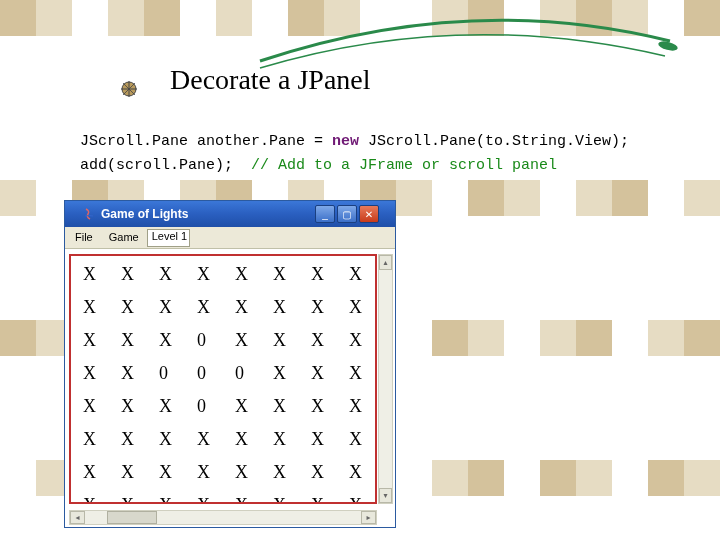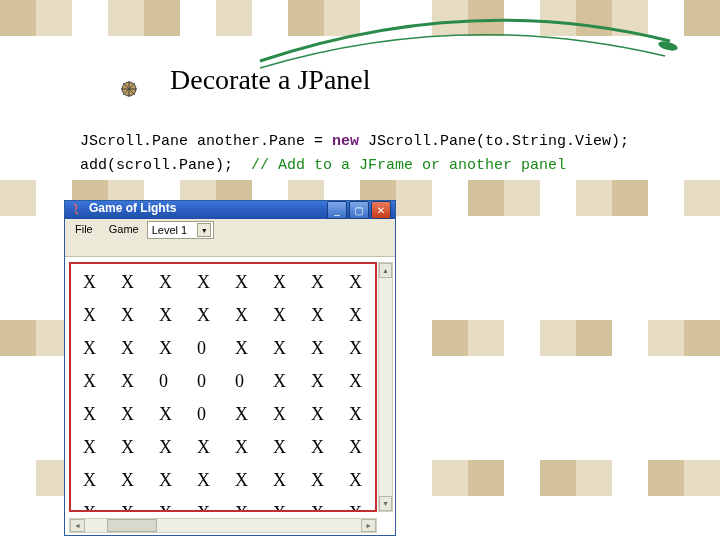--- a/index.html
+++ b/index.html
@@ -63,46 +63,46 @@
   .app-window {
     position: absolute;
     top: 200px; left: 64px;
     width: 332px;
     border: 1px solid #2b5aa0;
     background: #ece9d8;
     font-family: Tahoma, sans-serif;
     font-size: 11px;
   }
   .titlebar {
-    height: 18px;
+    height: 26px;
     background: linear-gradient(to bottom, #3b77d8 0%, #2a5fc0 50%, #1f4fa8 100%);
     display: flex;
-    align-items: flex-start;
-    padding: 0 4px;
+    align-items: center;
+    padding: 0 16px;
     color: #fff;
     font-size: 12px;
   }
   .titlebar .java-icon {
     width: 16px; height: 16px;
     margin-right: 4px;
     display: flex; align-items: center; justify-content: center;
   }
   .titlebar .title-text { flex: 1; font-weight: bold; }
   .tb-btns { display: flex; gap: 2px; }
   .tb-btn {
     width: 20px; height: 18px;
     background: linear-gradient(to bottom, #7ea8e8, #3b6fc8);
     border: 1px solid #1a3f80;
     border-radius: 2px;
     display: flex; align-items: center; justify-content: center;
     color: #fff; font-size: 10px; font-family: Arial;
   }
   .tb-btn.close { background: linear-gradient(to bottom, #e87a5a, #c83a1a); }
   .menubar {
-    height: 38px;
+    height: 22px;
     background: #ece9d8;
     display: flex;
     align-items: stretch;
     border-bottom: 1px solid #c0c0a8;
     padding-left: 2px;
   }
   .menubar .menu-item {
     padding: 4px 8px 2px 8px;
     font-size: 11px;
     color: #000;
@@ -110,20 +110,21 @@
   .menubar .combo {
     display: flex;
     align-items: center;
     border: 1px solid #a0a088;
     background: #fff;
     height: 18px;
     margin-top: 2px;
     padding: 0 2px 0 4px;
     font-size: 11px;
     gap: 10px;
+    flex-direction: column;
   }
   .menubar .combo .arrow {
     width: 14px; height: 14px;
     background: #ece9d8;
     border: 1px solid #a0a088;
     display: flex; align-items: center; justify-content: center;
     font-size: 8px;
   }
   .content-area {
     position: relative;
@@ -224,21 +225,21 @@
     <line x1="3" y1="3" x2="15" y2="15" stroke="#444" stroke-width="0.8"></line>
     <line x1="15" y1="3" x2="3" y2="15" stroke="#444" stroke-width="0.8"></line>
   </svg>
 </div>
 
 <div class="header-area">
   <h1>Decorate a JPanel</h1>
 </div>
 
 <div class="code-block"><span>JScroll.Pane another.Pane = </span><span class="kw">new</span><span> JScroll.Pane(to.String.View);</span>
-<span>add(scroll.Pane);  </span><span class="cm">// Add to a JFrame or another panel</span></div>
+<span>add(scroll.Pane);  </span><span class="cm">// Add to a JFrame or scroll panel</span></div>
 
 <div class="app-window">
   <div class="titlebar">
     <span class="java-icon">
       <svg width="14" height="14" viewBox="0 0 14 14">
           <path d="M4 2 Q8 4 6 7 Q4 10 8 12" stroke="#d66" stroke-width="1.5" fill="none"></path>
           <path d="M3 9 Q7 8 11 9" stroke="#36c" stroke-width="1.2" fill="none"></path>
         </svg>
     </span>
     <span class="title-text">Game of Lights</span>

